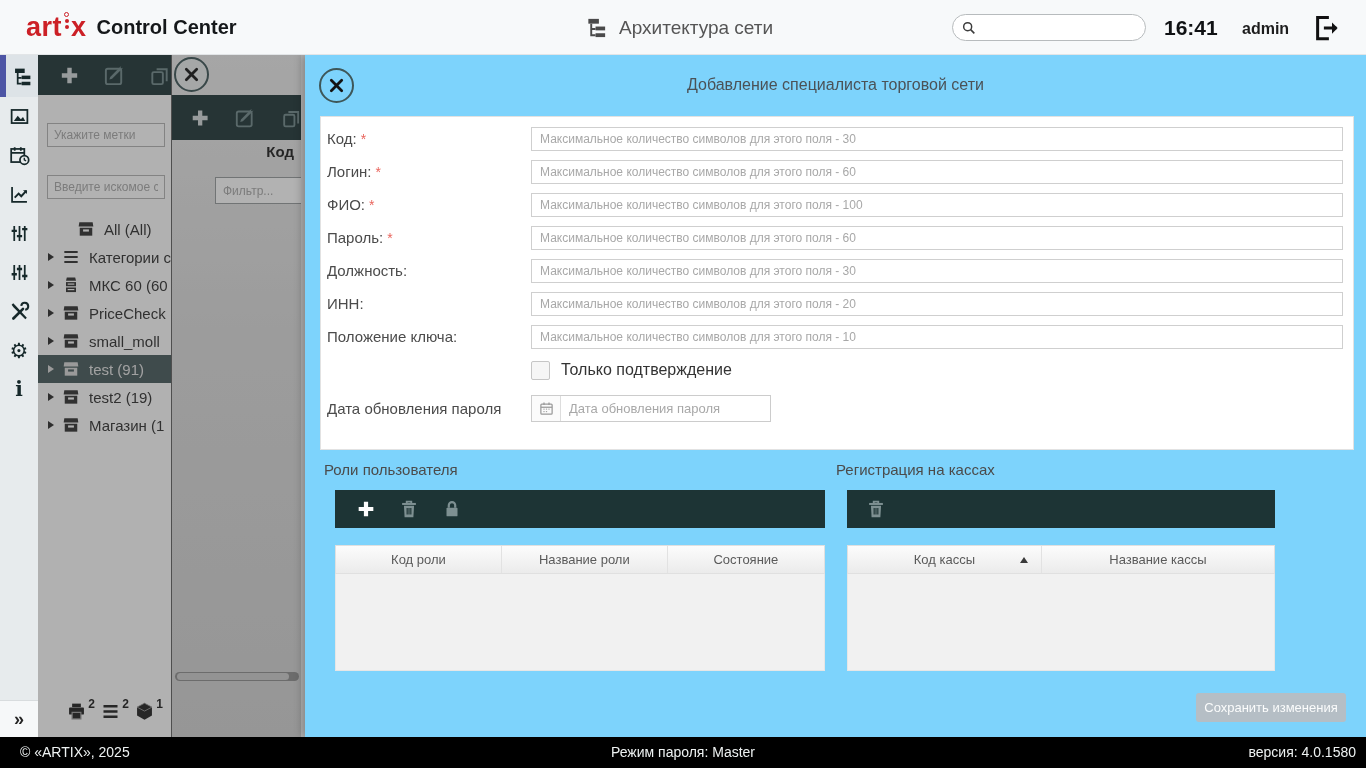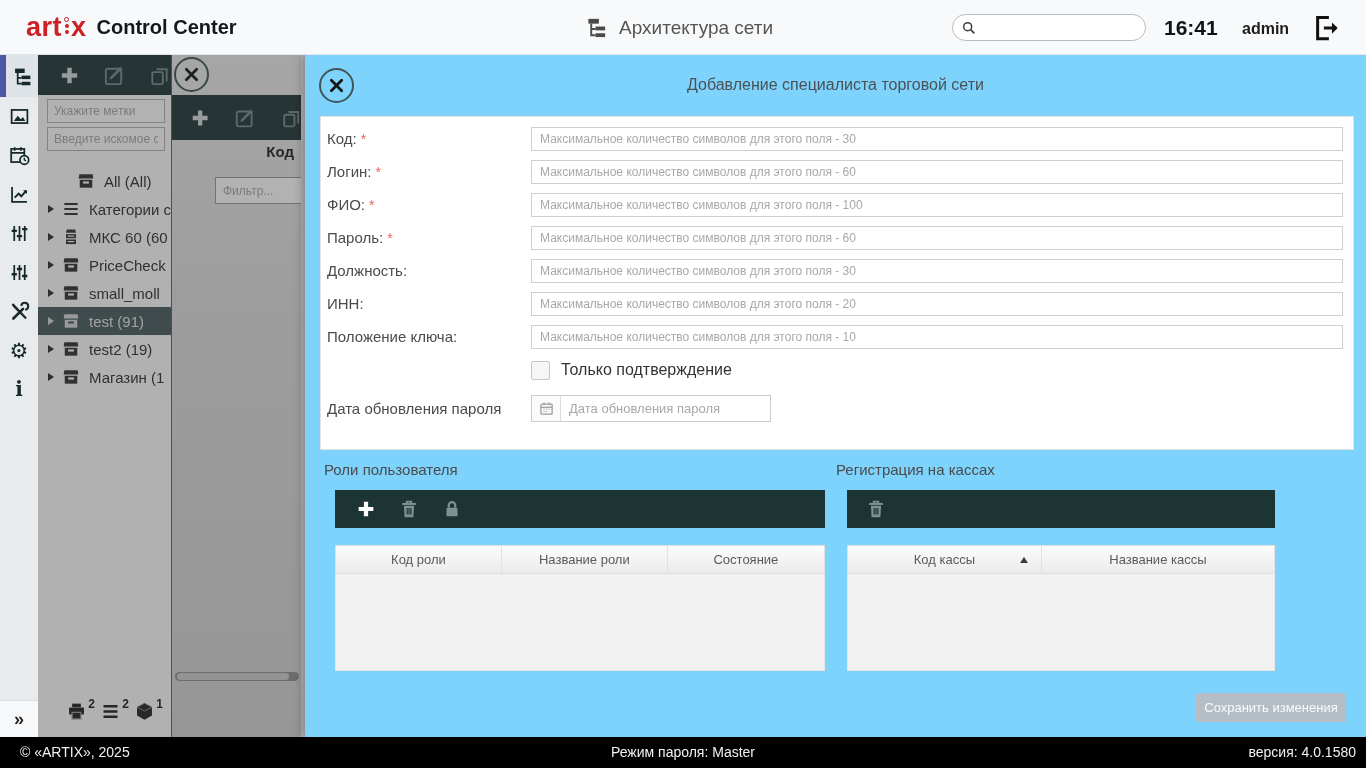--- a/index.html
+++ b/index.html
@@ -4,21 +4,21 @@
 <style>
   * { margin:0; padding:0; box-sizing:border-box; }
   html,body { width:1366px; height:768px; overflow:hidden; }
   body { font-family:"Liberation Sans", sans-serif; background:#fff; position:relative; }
   input { font-family:"Liberation Sans", sans-serif; outline:none; }
   input::placeholder { color:#a8a8a8; }
 
   
   .app-header { position:absolute; top:0; left:0; width:1366px; height:55px; background:#f7f9fa; border-bottom:1px solid #e2e5e7; z-index:10; }
   .logo-wrap { position:absolute; left:26px; top:10px; display:flex; align-items:center; }
-  .logo { display:flex; align-items:center; color:#cc2026; font-weight:700; font-size:27px; line-height:30px; letter-spacing:.5px; }
+  .logo { display:flex; align-items:flex-start; color:#cc2026; font-weight:700; font-size:27px; line-height:30px; letter-spacing:.5px; }
   .logo-dots { display:flex; flex-direction:column; align-items:center; gap:2px; margin:0 2px 3px 2px; }
   .logo-dots i { width:4px; height:4px; background:#cc2026; border-radius:50%; }
   .logo-dots i.ring { background:transparent; border:1.5px solid #cc2026; width:5px; height:5px; }
   .app-title { font-size:20px; font-weight:700; color:#15181a; margin-left:10px; line-height:34px; }
   .section-head { position:absolute; left:585px; top:0; height:55px; display:flex; align-items:center; gap:11px; color:#555; }
   .section-head svg { width:23px; height:23px; color:#4a4a4a; }
   .section-title { font-size:19px; color:#555; }
   .search-box { position:absolute; left:952px; top:14px; width:194px; height:27px; background:#fff; border:1px solid #b7bbbd; border-radius:14px; display:flex; align-items:center; padding:0 8px; }
   .search-box svg { width:16px; height:16px; color:#3c3c3c; flex:none; }
   .search-box input { border:none; background:transparent; flex:1; min-width:0; font-size:13px; margin-left:5px; }
@@ -34,21 +34,21 @@
   .rail-item.active { height:42px; background:#dde3e7; border-left:6px solid #4d55a5; }
   .rail-glyph { font-size:21px; line-height:21px; color:#16282a; }
   .rail-glyph.info { font-weight:800; font-size:20px; font-family:"DejaVu Serif", serif; }
   .rail-expand { position:absolute; left:0; top:645px; width:38px; height:37px; background:#f6f8f9; border-top:1px solid #d8dcde; display:flex; align-items:center; justify-content:center; font-size:18px; font-weight:700; color:#262626; cursor:pointer; }
 
   
   .tree-panel { position:absolute; left:38px; top:55px; width:137px; height:682px; background:#fdfdfd; overflow:hidden; z-index:1; }
   .tree-toolbar { height:40px; background:#1e3536; display:flex; align-items:center; gap:22px; padding-left:20px; }
   .tree-toolbar svg { width:23px; height:23px; }
   .icon-plus-light { color:#d3dadb; } .icon-muted { color:#71898b; }
-  .tree-input { display:block; margin:4px 0 0 9px; width:118px; height:24px; border:1px solid #b3b3b3; background:#fff; font-size:12px; color:#000000; padding:0 6px; }
+  .tree-input { display:block; margin:28px 0 0 9px; width:118px; height:24px; border:1px solid #b3b3b3; background:#fff; font-size:12px; color:#000000; padding:0 6px; }
   .tree-list { margin-top:16px; }
   .tree-item { height:28px; display:flex; align-items:center; padding-left:10px; color:#2e2e2e; font-size:15px; white-space:nowrap; cursor:pointer; }
   .tree-item .caret { width:0; height:0; border-left:6px solid #2b2b2b; border-top:4.5px solid transparent; border-bottom:4.5px solid transparent; margin-right:7px; flex:none; }
   .tree-item .caret.none { border:none; width:6px; }
   .tree-item svg { width:20px; height:20px; margin-right:8px; flex:none; color:#2f2f2f; --slot:#fdfdfd; }
   .tree-item.selected { background:#46595b; color:#e4e4e4; }
   .tree-item.selected svg { color:#d9d9d9; --slot:#46595b; }
   .tree-item.selected .caret { border-left-color:#d9d9d9; }
   .tree-footer { position:absolute; top:646px; left:28px; display:flex; gap:13px; color:#1f1f1f; }
   .cnt-icon { position:relative; }

